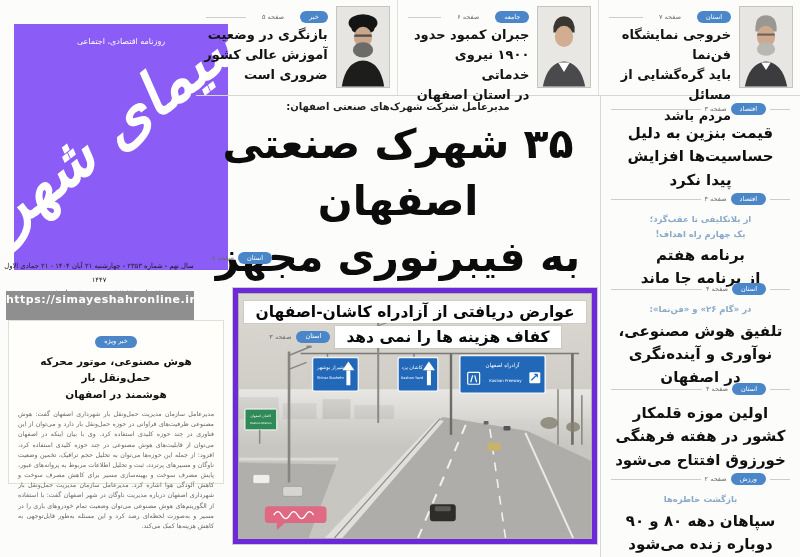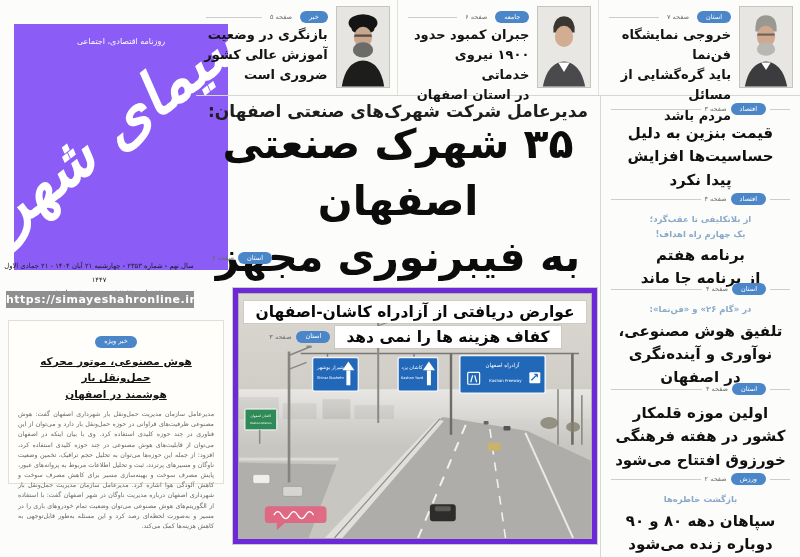--- a/index.html
+++ b/index.html
@@ -14,46 +14,46 @@
   
   .masthead { position:absolute; left:14px; top:24px; width:214px; height:246px;
     background:#8b5cf6; color:#fff; overflow:hidden; }
   .mast-tagline { position:absolute; top:13px; left:0; right:0; text-align:center;
     font-size:8px; direction:rtl; letter-spacing:.5px; }
   .mast-title { position:absolute; top:78px; left:-45px; width:268px; text-align:center;
     font-size:62px; font-weight:bold; font-style:italic; white-space:nowrap;
     transform:rotate(-38deg); line-height:1.1; }
   .mast-dates { position:absolute; top:260px; left:0; width:198px; text-align:center;
     direction:rtl; font-size:6.8px; color:#1b1b1b; line-height:2.0; }
-  .urlbar { position:absolute; top:291px; left:6px; width:188px; height:17px;
+  .urlbar { position:absolute; top:291px; left:6px; width:188px; height:29px;
     background:#8f8f8f; color:#fff; font-size:11px; font-weight:bold;
     text-align:center; line-height:17px; letter-spacing:.5px; }
 
   
   .tag { display:inline-block; background:#4a86c8; color:#fff; font-size:6.5px;
     padding:1.5px 9px; border-radius:6px; line-height:1.4; direction:rtl; }
   .page-label { font-size:6.5px; color:#6a6a6a; direction:rtl; white-space:nowrap; }
 
   
   .top-strip { position:absolute; left:196px; top:0; width:604px; height:96px;
     display:flex; border-bottom:1px solid #d8d6d2; }
   .top-article { flex:1; position:relative; }
   .top-article + .top-article { border-left:1px solid #e2e0dc; }
   .ta-photo { position:absolute; right:7px; top:6px; width:54px; height:82px;
     border:1px solid #c6c4c0; background:#e9e8e5; }
   .ta-tagrow { position:absolute; top:11px; left:10px; right:69px;
-    display:flex; align-items:center; gap:8px; }
+    display:flex; align-items:center; gap:16px; }
   .ta-tagrow .rule { flex:1; }
   .ta-headline { position:absolute; top:25px; right:69px; left:6px; direction:rtl;
     text-align:right; font-size:13px; font-weight:900; line-height:1.55;
     color:#141414; white-space:pre-line; }
 
   
   .lead-kicker { position:absolute; left:196px; top:101px; width:404px; text-align:center;
-    direction:rtl; font-size:17px; font-weight:bold; color:#1f1f1f; }
+    direction:rtl; font-size:10px; font-weight:bold; color:#1f1f1f; }
   .lead-headline { position:absolute; left:186px; top:116px; width:424px; text-align:center;
     direction:rtl; font-size:41px; font-weight:900; line-height:1.38; color:#0c0c0c;
     white-space:pre-line; }
   .lead-tagrow { position:absolute; left:212px; top:252px; display:flex;
     align-items:center; gap:4px; }
 
   
   .photo-block { position:absolute; left:232px; top:287px; width:366px; height:258px;
     background:#6d28d9; border:1px solid #cfccc6; padding:5px; }
   .photo-inner { position:relative; width:100%; height:100%;
@@ -75,21 +75,21 @@
   .sb-headline { font-size:15px; font-weight:900; color:#101010; line-height:1.55;
     white-space:pre-line; }
   .sb0 { top:7px; }  .sb1 { top:97px; }  .sb2 { top:187px; }
   .sb3 { top:287px; } .sb4 { top:377px; }
 
   
   .left-article { position:absolute; left:8px; top:320px; width:216px; height:164px;
     border:1px solid #e3ded6; background:#fffefa; padding:7px 9px; direction:rtl;
     text-align:center; }
   .la-headline { margin-top:5px; font-size:10.5px; font-weight:900; color:#121212;
-    line-height:1.6; white-space:pre-line;text-decoration:underline; }
+    line-height:1.6; white-space:pre-line; }
   .la-body { margin-top:6px; font-size:6.3px; color:#686868; text-align:justify;
     line-height:1.62; }
 </style>
 </head>
 <body>
 
 <div class="page">
 
   <div class="masthead">
     <div class="mast-tagline">روزنامه اقتصادی، اجتماعی</div>

